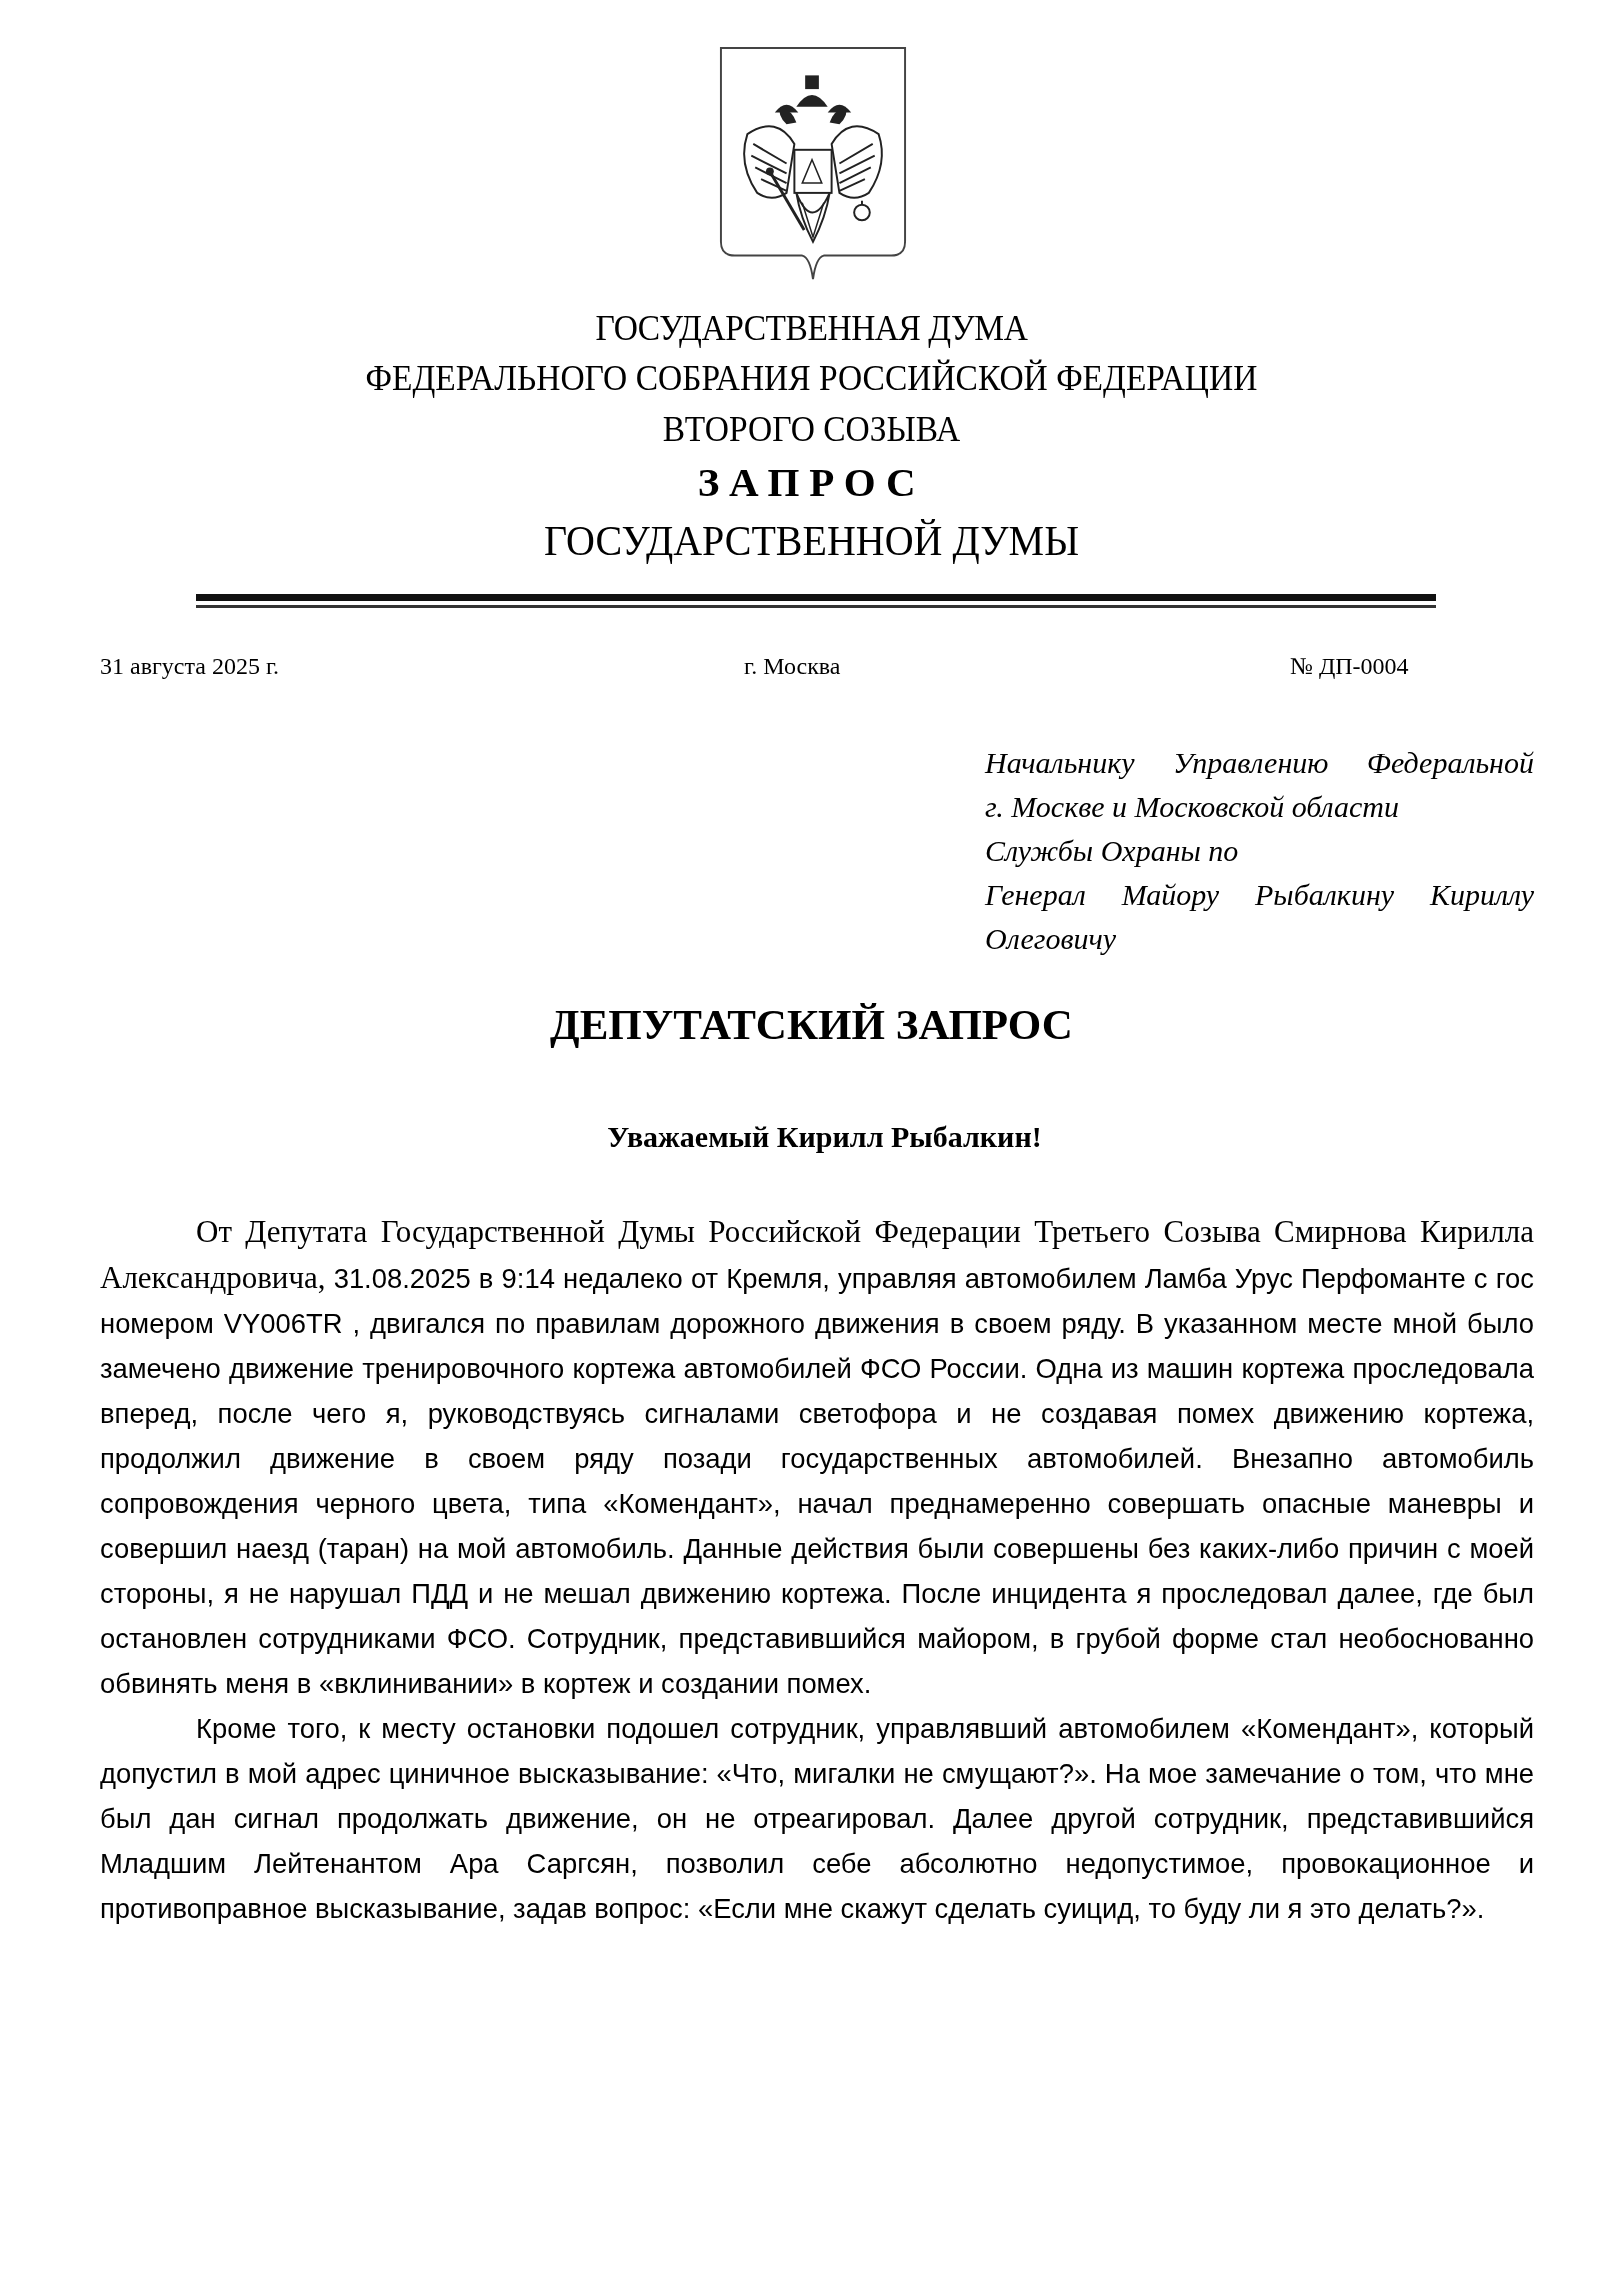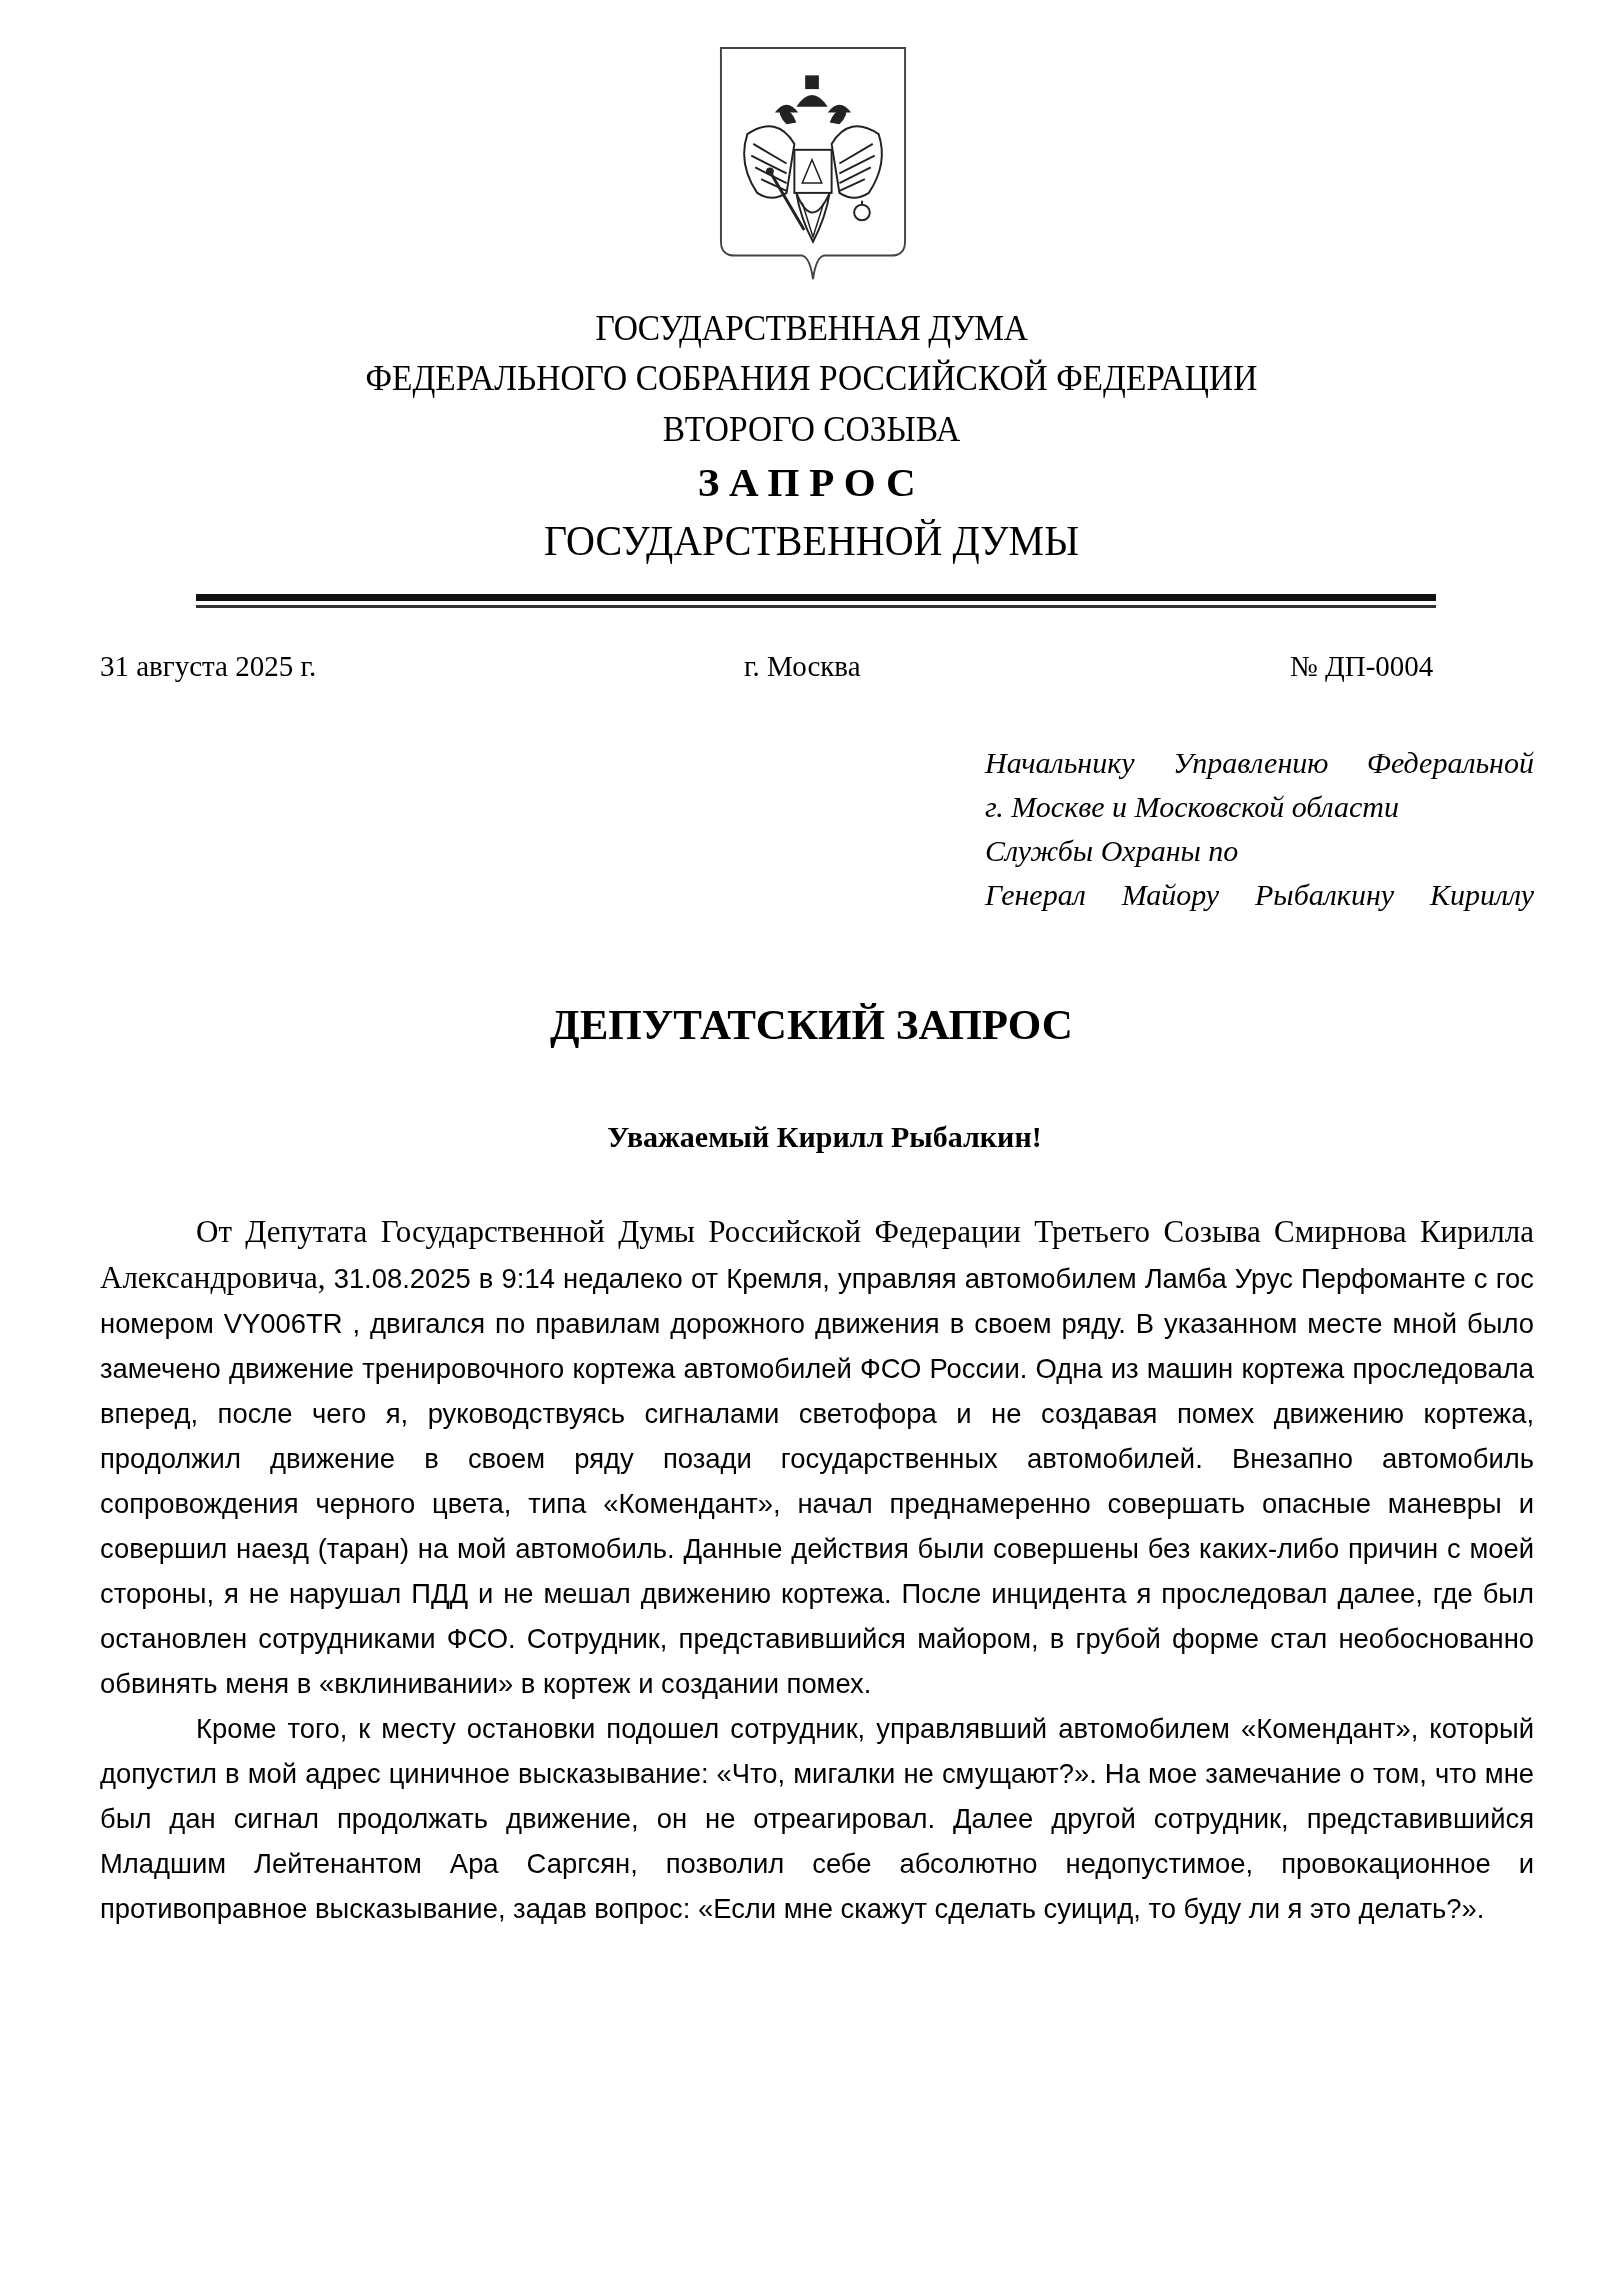--- a/index.html
+++ b/index.html
@@ -11,21 +11,21 @@
   .lh-line { position: absolute; left: 0; width: 1623px; text-align: center; font-size: 36px; line-height: 43px; white-space: nowrap; }
   .lh-1 { top: 307px; letter-spacing: -0.5px; transform: scaleX(0.93); }
   .lh-2 { top: 357px; transform: scaleX(0.93); }
   .lh-3 { top: 408px; transform: scaleX(0.93); }
   .lh-4 { top: 461px; font-weight: bold; font-size: 41px; letter-spacing: 9.8px; }
   .lh-5 { top: 519px; font-size: 43px; transform: scaleX(0.93); }
 
   .rule-thick { position: absolute; left: 196px; width: 1240px; top: 594px; height: 6.9px; background: #111; }
   .rule-thin { position: absolute; left: 196px; width: 1240px; top: 605px; height: 2.9px; background: #333; }
 
-  .meta { position: absolute; top: 647px; font-size: 29px; line-height: 39px; white-space: nowrap; }
+  .meta { position: absolute; top: 647px; font-size: 24px; line-height: 39px; white-space: nowrap; }
   .meta-date { left: 100px; }
   .meta-city { left: 744px; }
   .meta-number { left: 1290px; }
 
   .addressee { position: absolute; left: 985px; top: 741px; width: 549px; font-size: 30px; line-height: 44px; text-align: justify; font-style: italic; }
   .addressee div { white-space: nowrap; }
   .addressee .justify { text-align: justify; text-align-last: justify; white-space: normal; }
 
   .title { position: absolute; left: 0; width: 1623px; top: 998px; text-align: center; font-weight: bold; font-size: 43px; line-height: 53px; }
   .salutation { position: absolute; left: 0; width: 1623px; top: 1117px; text-align: center; font-weight: bold; font-size: 30px; line-height: 39px; padding-left: 26px; box-sizing: border-box; }
@@ -78,20 +78,21 @@
 
 <div class="meta serif meta-date">31 августа 2025 г.</div>
 <div class="meta serif meta-city">г. Москва</div>
 <div class="meta serif meta-number">№ ДП-0004</div>
 
 <div class="addressee serif">
   <div class="justify">Начальнику Управлению Федеральной</div>
   <div>г. Москве и Московской области</div>
   <div>Службы Охраны по</div>
   <div class="justify">Генерал Майору Рыбалкину Кириллу</div>
+  <div>Олеговичу</div>
 </div>
 
 <div class="title serif">ДЕПУТАТСКИЙ ЗАПРОС</div>
 <div class="salutation serif">Уважаемый Кирилл Рыбалкин!</div>
 
 <div class="body-text sans">
   <p><span class="first-line-serif">От Депутата Государственной Думы Российской Федерации Третьего Созыва Смирнова Кирилла Александровича,</span><span> 31.08.2025 в 9:14 недалеко от Кремля, управляя автомобилем Ламба Урус Перфоманте с гос номером  VY006TR , двигался по правилам дорожного движения в своем ряду. В указанном месте мной было замечено движение тренировочного кортежа автомобилей ФСО России. Одна из машин кортежа проследовала вперед, после чего я, руководствуясь сигналами светофора и не создавая помех движению кортежа, продолжил движение в своем ряду позади государственных автомобилей. Внезапно автомобиль сопровождения черного цвета, типа «Комендант», начал преднамеренно совершать опасные маневры и совершил наезд (таран) на мой автомобиль. Данные действия были совершены без каких-либо причин с моей стороны, я не нарушал ПДД и не мешал движению кортежа. После инцидента я проследовал далее, где был остановлен сотрудниками ФСО. Сотрудник, представившийся майором, в грубой форме стал необоснованно обвинять меня в «вклинивании» в кортеж и создании помех.</span></p>
   <p>Кроме того, к месту остановки подошел сотрудник, управлявший автомобилем «Комендант», который допустил в мой адрес циничное высказывание: «Что, мигалки не смущают?». На мое замечание о том, что мне был дан сигнал продолжать движение, он не отреагировал. Далее другой сотрудник, представившийся Младшим Лейтенантом Ара Саргсян, позволил себе абсолютно недопустимое, провокационное и противоправное высказывание, задав вопрос: «Если мне скажут сделать суицид, то буду ли я это делать?».</p>
 </div>
 

